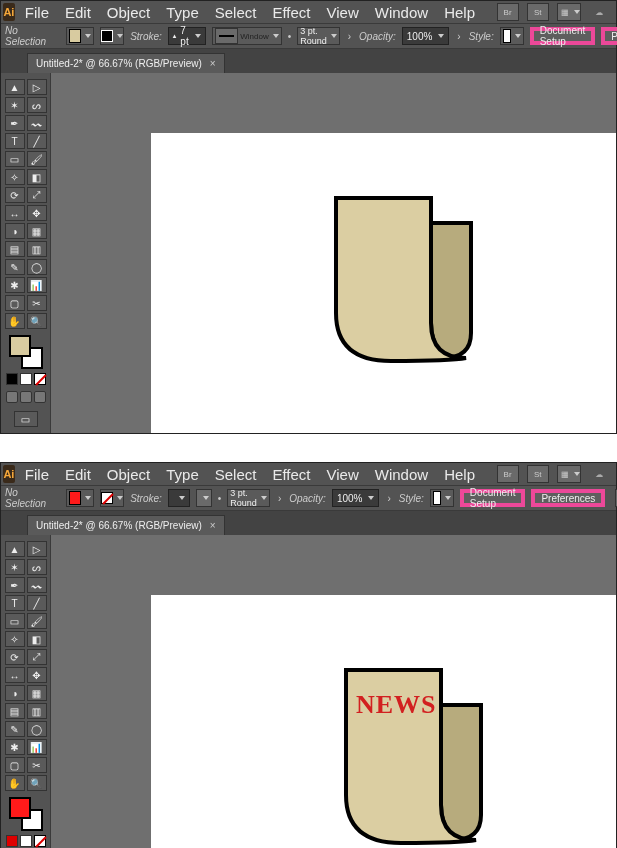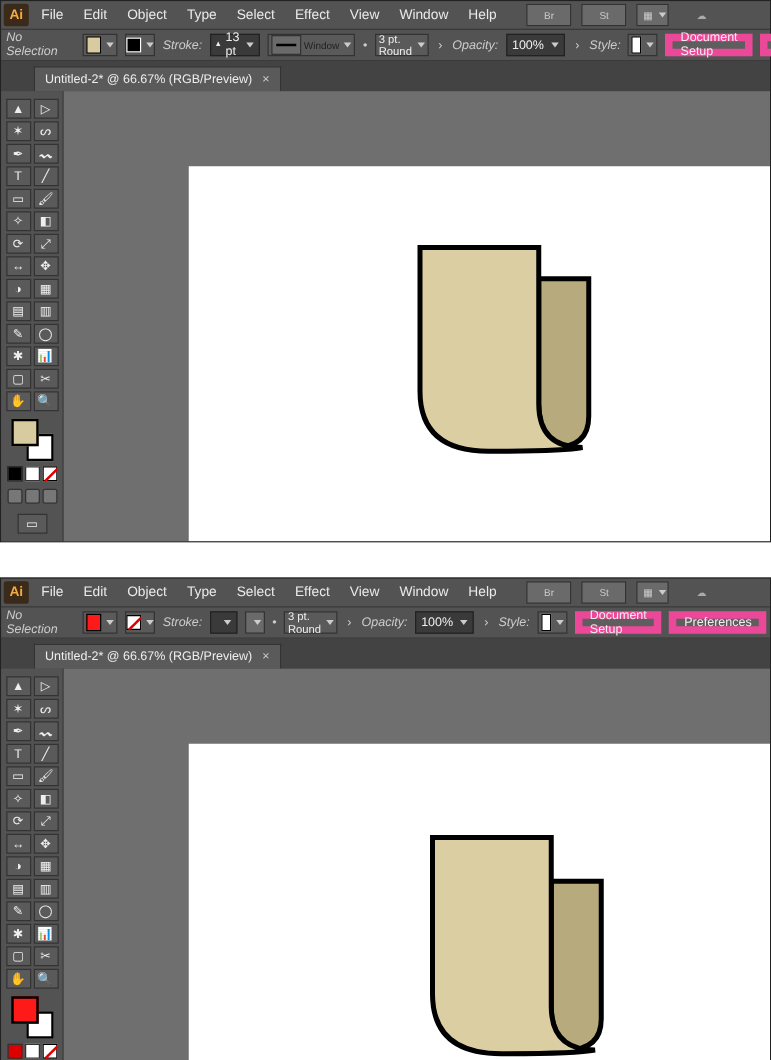--- a/index.html
+++ b/index.html
@@ -1,33 +1,33 @@
 <!DOCTYPE html>
 <html><head>
 <meta charset="utf-8">
 <style>
   * { margin: 0; padding: 0; box-sizing: border-box; font-family: Arial, sans-serif; }
   body { background: #fff; width: 617px; }
   .app { width: 617px; border: 1px solid #222; font-size: 10px; color: #ccc; background: #4b4b4b; }
   .menubar { display: flex; align-items: center; height: 22px; background: #535353; padding: 0 2px; gap: 4px; }
   .ai-logo { width: 20px; height: 18px; background: #3a2a1a; color: #f7a93b; display: flex; align-items: center; justify-content: center; font-weight: bold; font-size: 11px; border-radius: 2px; }
-  .menu-item { padding: 0 6px; height: 100%; display: flex; align-items: center; color: #eaeaea; font-size: 11px; }
+  .menu-item { padding: 0 6px; height: 100%; display: flex; align-items: center; color: #eaeaea; font-size: 15px; }
   .menu-icon-box { width: 36px; height: 18px; background: #6a6a6a; border: 1px solid #333; margin-left: 4px; display:flex; align-items:center; justify-content:center; font-size:8px; }
   .menu-spacer { flex: 1; }
   .ctrlbar { display: flex; align-items: center; height: 26px; background: #535353; border-top: 1px solid #3a3a3a; border-bottom: 1px solid #3a3a3a; padding: 0 4px; gap: 6px; }
   .ctrl-label { color: #ccc; font-size: 10px; font-style: italic; }
   .swatch-btn { width: 28px; height: 18px; display: flex; align-items: center; border: 1px solid #333; background: #5a5a5a; padding: 1px 2px; gap: 2px; }
   .swatch-fill { width: 14px; height: 14px; border: 1px solid #000; }
   .caret { width: 0; height: 0; border-left: 3px solid transparent; border-right: 3px solid transparent; border-top: 4px solid #ccc; margin-left: 2px; }
   .stroke-sw { width: 26px; height: 18px; border:1px solid #333; background:#5a5a5a; display:flex; align-items:center; justify-content:center; gap:2px; }
   .stroke-sw .box { width:12px; height:12px; border:1px solid #fff; background:#000; }
   .num-field { background:#3a3a3a; border:1px solid #222; height:18px; padding:0 4px; display:flex; align-items:center; gap:4px; color:#eee; }
   .stroke-profile { width:60px; height:16px; border:1px solid #333; background:#6a6a6a; display:flex; align-items:center; }
   .stroke-profile .line { height:2px; background:#000; flex:1; margin:0 3px; }
-  .btn { background:#5e5e5e; border:6px solid #ec4899; padding:2px 6px; color:#eee; height:18px; display:flex; align-items:center; }
+  .btn { background:#5e5e5e; border:4px solid #ec4899; padding:2px 6px; color:#eee; height:18px; display:flex; align-items:center; }
   .tabrow { height: 24px; background:#434343; display:flex; align-items:flex-end; padding-left:26px; }
   .doc-tab { background:#5a5a5a; border:1px solid #333; border-bottom:none; height:20px; display:flex; align-items:center; padding:0 8px; gap:8px; color:#eee; font-size:10px; }
   .doc-tab .x { color:#ccc; font-size:10px; }
   .work { display:flex; height: 360px; background:#4b4b4b; }
   .tools { width: 50px; background:#535353; border-right:1px solid #3a3a3a; display:flex; flex-direction:column; align-items:center; padding:6px 0; gap:0; }
   .tool-grid { display:grid; grid-template-columns: 20px 20px; gap:2px; }
   .tool { width:20px; height:16px; background:#5a5a5a; border:1px solid #333; display:flex; align-items:center; justify-content:center; color:#eee; font-size:10px; }
   .fill-stroke { width:34px; height:34px; position:relative; margin-top:6px; }
   .fs-fill { position:absolute; top:0; left:0; width:22px; height:22px; border:2px solid #000; }
   .fs-stroke { position:absolute; bottom:0; right:0; width:22px; height:22px; border:2px solid #000; background:#fff; }
@@ -82,21 +82,21 @@
       <div class="swatch-fill" style="background:#d8cba0"></div>
       <span class="caret"></span>
     </div>
     <div class="stroke-sw">
       <div class="box"></div>
       <span class="caret"></span>
     </div>
     <span class="ctrl-label">Stroke:</span>
     <div class="num-field">
       <span style="font-size:7px;line-height:4px">▴</span>
-      <span>13 pt</span>
+      <span>7 pt</span>
       <span class="caret"></span>
     </div>
     <div class="swatch-btn" style="width:70px">
       <div class="stroke-profile">
           <div class="line"></div>
         </div>
       <span style="font-size:8px;color:#222">Window</span>
       <span class="caret"></span>
     </div>
     <span>•</span>
@@ -311,16 +311,17 @@
       <div style="height:8px"></div>
 
     </div>
 
     <div class="viewport">
       <div class="canvas">
         <svg class="paper-icon" width="180" height="200" style="left:190px; top:70px;">
           <path d="M100 40 L140 40 L140 150 Q140 175 112 175 Q100 160 100 140 Z" fill="#b7ab7d" stroke="#000" stroke-width="4"></path>
           <path d="M5 5 L100 5 L100 140 Q100 175 135 175 Q120 178 60 178 Q5 178 5 130 Z" fill="#dbcea2" stroke="#000" stroke-width="4"></path>
         </svg>
+        <div class="news-text" style="position:absolute; left:205px; top:95px;">NEWS</div>
       </div>
     </div>
   </div>
 </div>
 
 </body></html>

